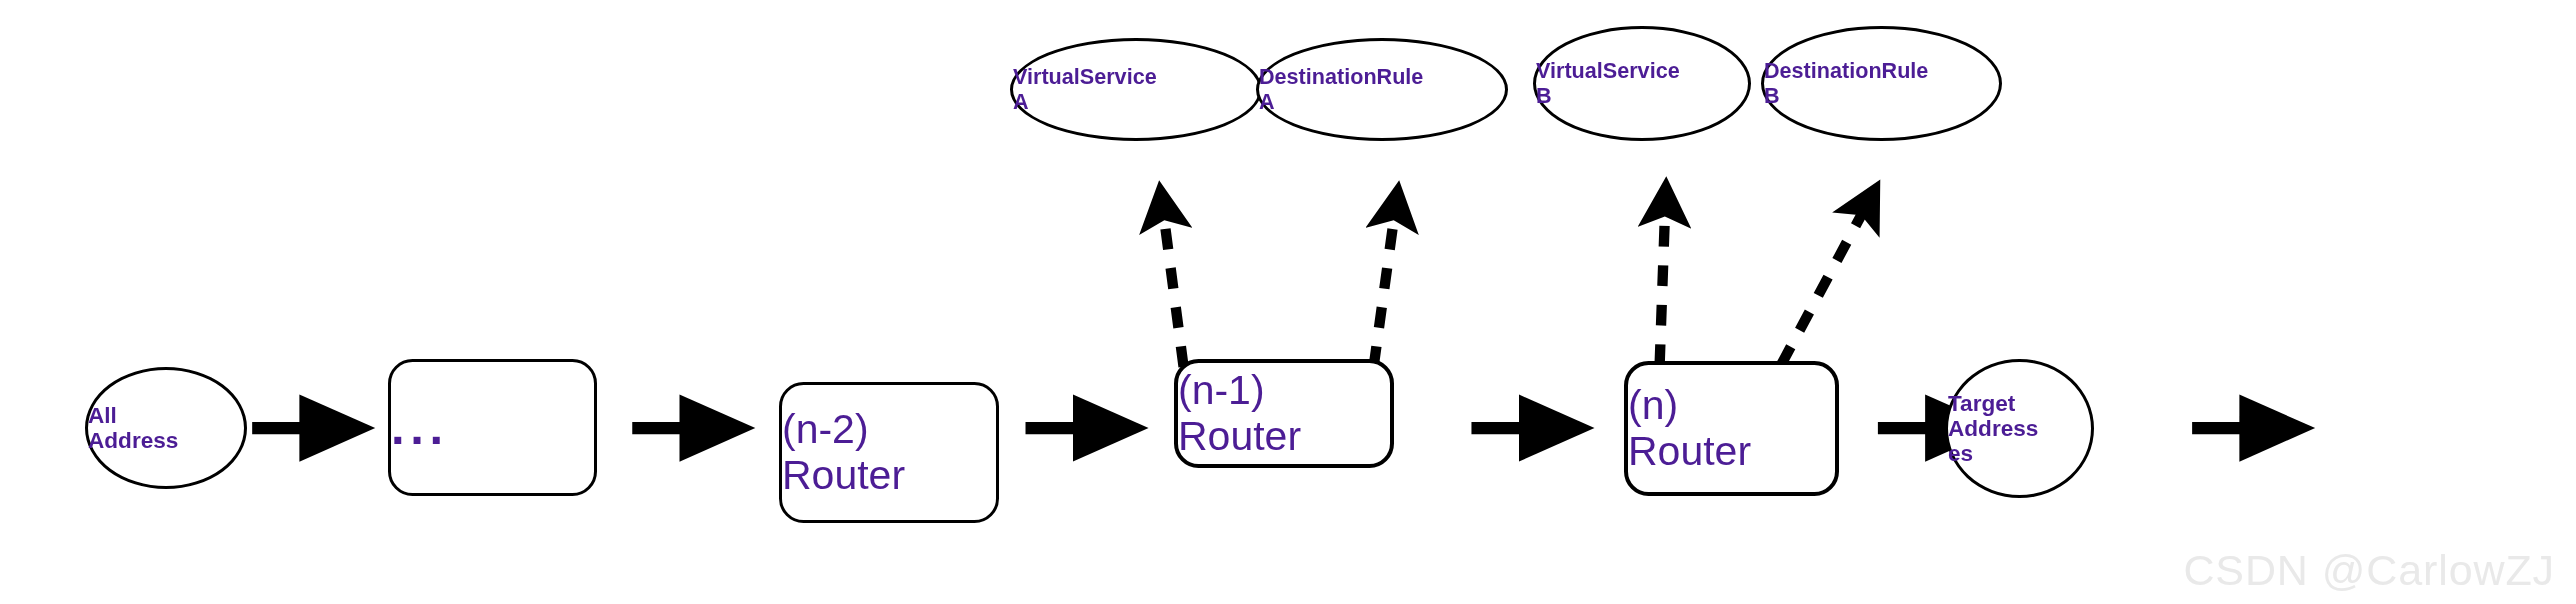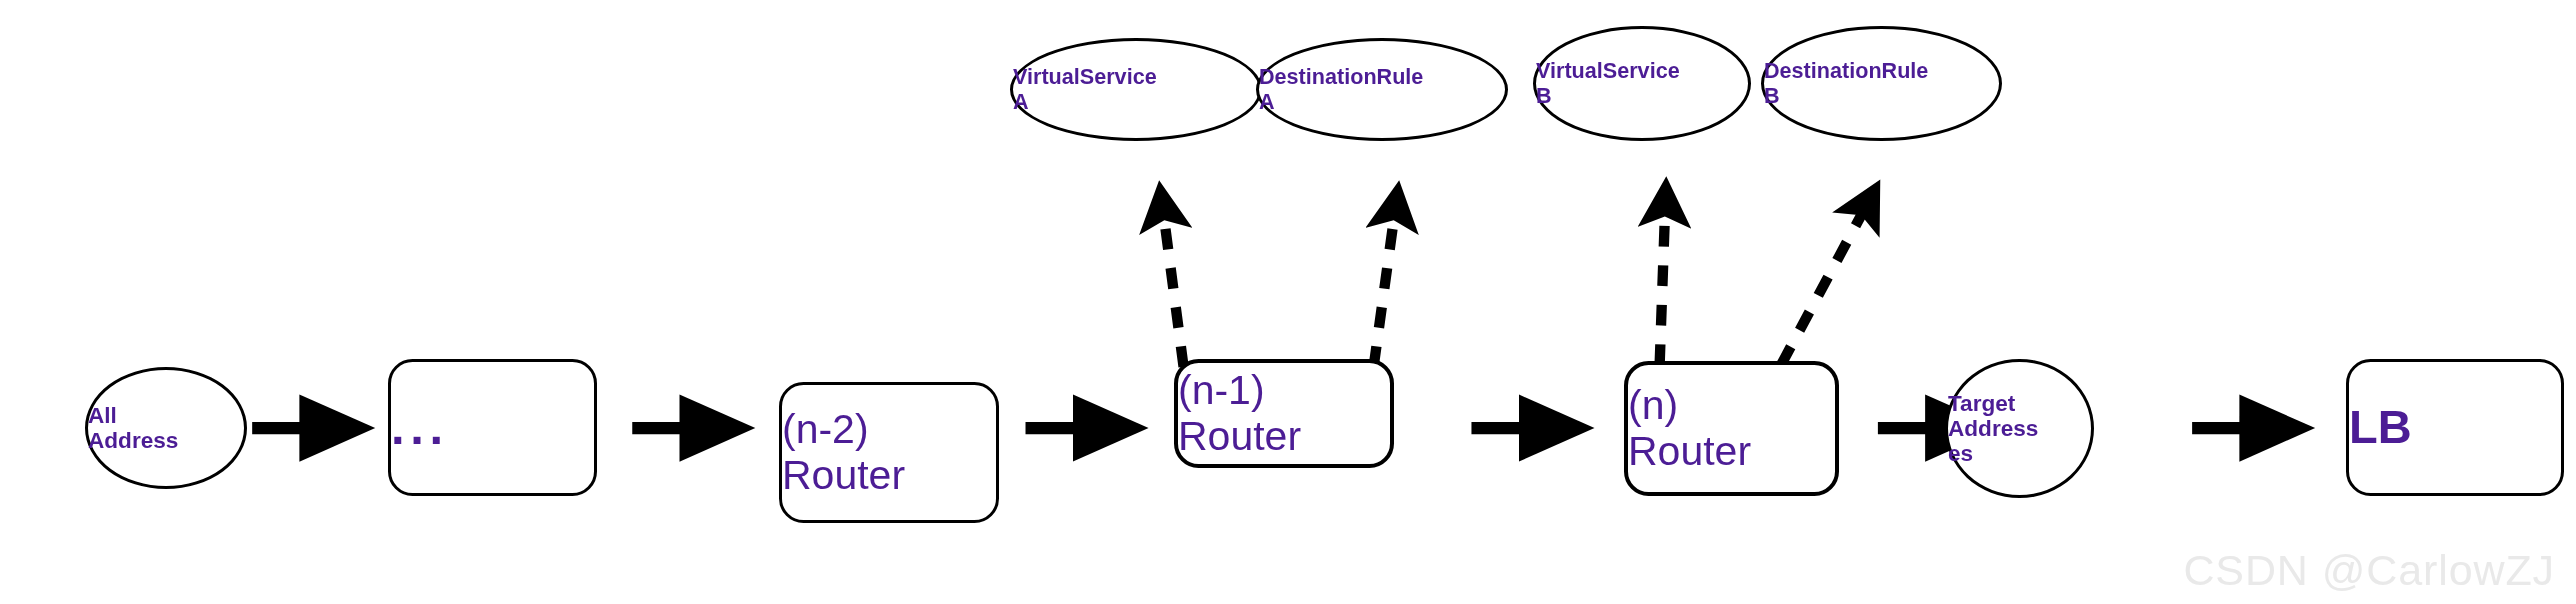--- a/index.html
+++ b/index.html
@@ -161,20 +161,17 @@
     <span class="line big">(n)</span>
     <span class="line big">Router</span>
   </div>
 
   <div class="node ellipse" style="left:1945px; top:359px; width:149px; height:139px;">
     <span class="line small">Target</span>
     <span class="line small">Address</span>
     <span class="line small">es</span>
   </div>
 
-  <div class="node rect" style="left:2346px; top:359px; width:218px; height:137px;">
-    <span class="line big-bold">LB</span>
-  </div>
 
   <div id="watermark">CSDN @CarlowZJ</div>
 
 </div>
 
 
 </body></html>

